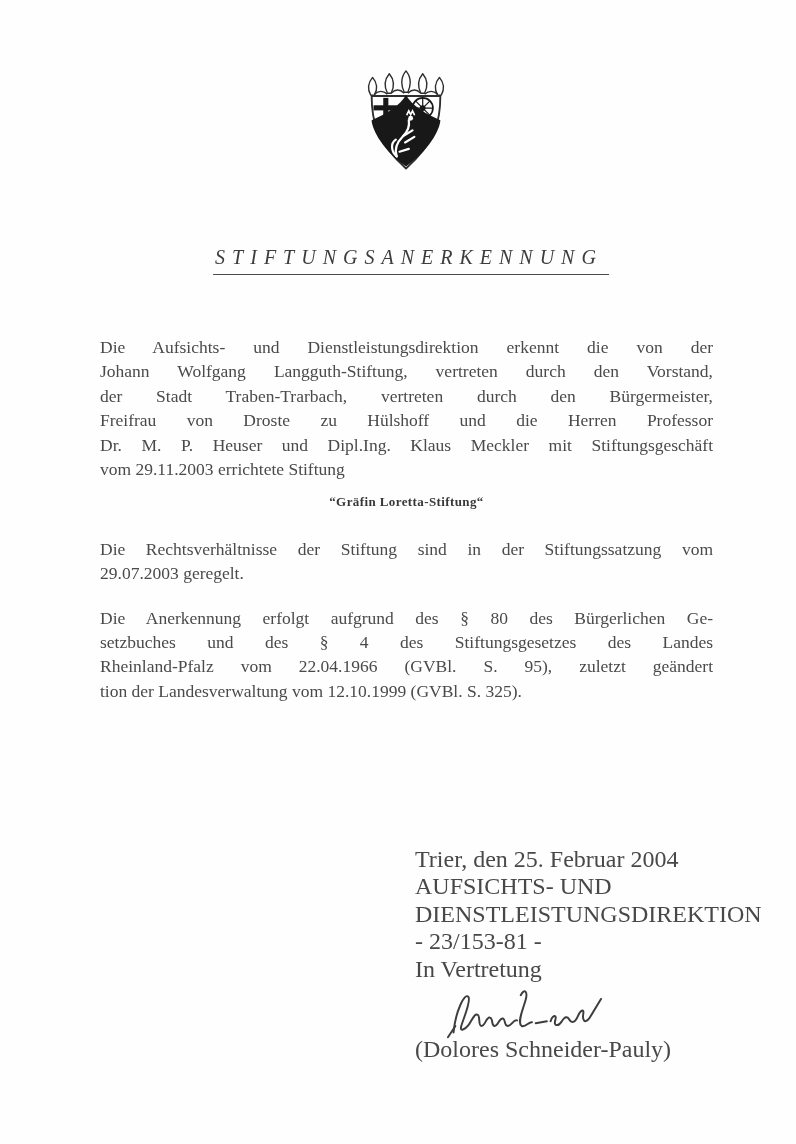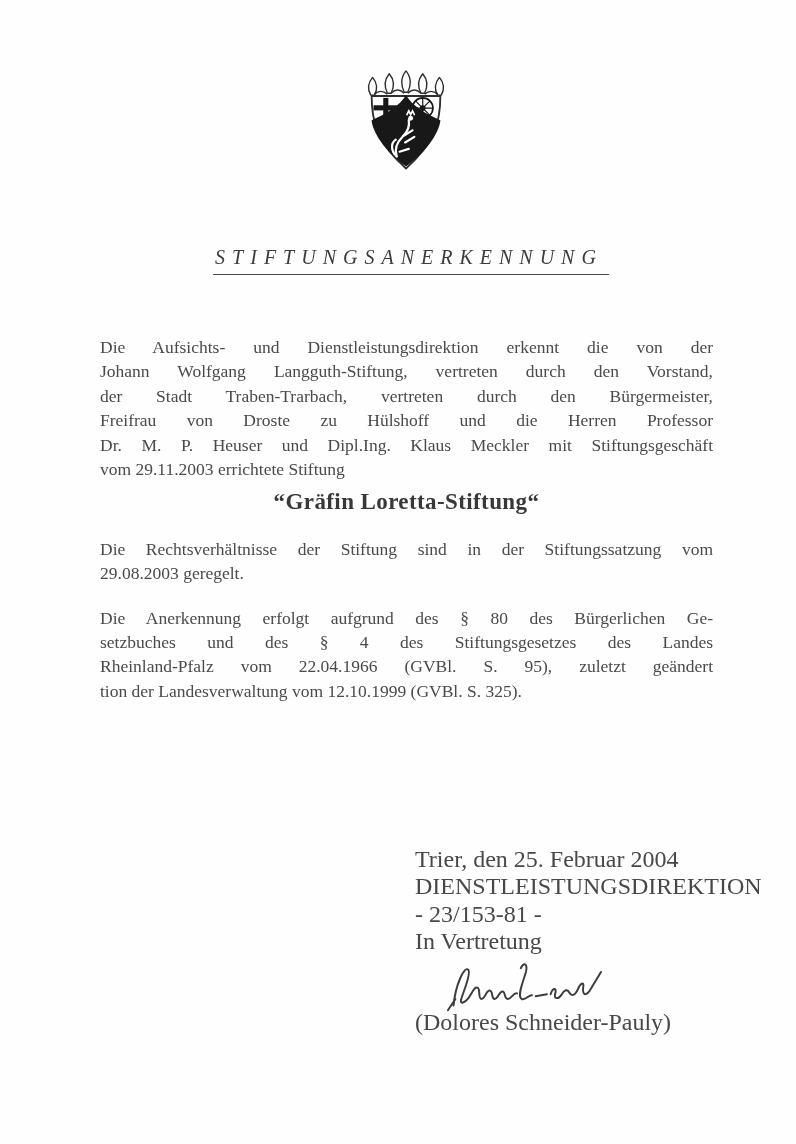--- a/index.html
+++ b/index.html
@@ -41,21 +41,21 @@
     line-height: 24.4px;
     margin-top: 17px;
   }
   .para { margin: 0; }
   .line { text-align: justify; text-align-last: justify; }
   .line.last { text-align-last: left; }
   .foundation-name {
     margin-top: 9px;
     text-align: center;
     font-weight: bold;
-    font-size: 23px;
+    font-size: 13px;
     color: #383838;
     letter-spacing: 0.4px;
   }
   .gap-lg { margin-top: 29px; }
   .gap-md { margin-top: 22px; }
   .gap-p4 { margin-top: 20px; }
   
   .sig-block {
     position: absolute;
     left: 415px; top: 846px;
@@ -121,34 +121,35 @@
       <div class="line">Freifrau von Droste zu Hülshoff und die Herren Professor</div>
       <div class="line">Dr. M. P. Heuser und Dipl.Ing. Klaus Meckler mit Stiftungsgeschäft</div>
       <div class="line last">vom 29.11.2003 errichtete Stiftung</div>
     </div>
 
     <div class="foundation-name">“Gräfin Loretta-Stiftung“</div>
 
 
     <div class="para gap-md">
       <div class="line">Die Rechtsverhältnisse der Stiftung sind in der Stiftungssatzung vom</div>
-      <div class="line last">29.08.2003 geregelt.</div>
+      <div class="line last">29.07.2003 geregelt.</div>
     </div>
 
     <div class="para gap-p4">
       <div class="line">Die Anerkennung erfolgt aufgrund des § 80 des Bürgerlichen Ge-</div>
       <div class="line">setzbuches und des § 4 des Stiftungsgesetzes des Landes</div>
       <div class="line">Rheinland-Pfalz vom 22.04.1966 (GVBl. S. 95), zuletzt geändert</div>
       <div class="line last">tion der Landesverwaltung vom 12.10.1999 (GVBl. S. 325).</div>
     </div>
 
   </div>
 
   <div class="sig-block">
     <div class="sig-line">Trier, den 25. Februar 2004</div>
+    <div class="sig-line">AUFSICHTS- UND</div>
     <div class="sig-line">DIENSTLEISTUNGSDIREKTION</div>
     <div class="sig-line">- 23/153-81 -</div>
     <div class="sig-line">In Vertretung</div>
 
     <svg class="signature-svg" width="200" height="56" viewBox="0 0 190 60" aria-hidden="true">
       <g stroke="#3d3d3d" stroke-width="2.1" fill="none" stroke-linecap="round" stroke-linejoin="round">
         <path d="M6,57 L14,45"></path>
         <path d="M12,52 C14,30 24,8 28,14 C31,19 22,38 20,46 C19,51 24,49 28,44
                  C32,39 34,31 38,33 C41,35 38,45 42,45 C46,45 47,35 51,36
                  C55,37 52,45 56,45 C60,45 61,36 65,37 C68,38 66,45 70,45

